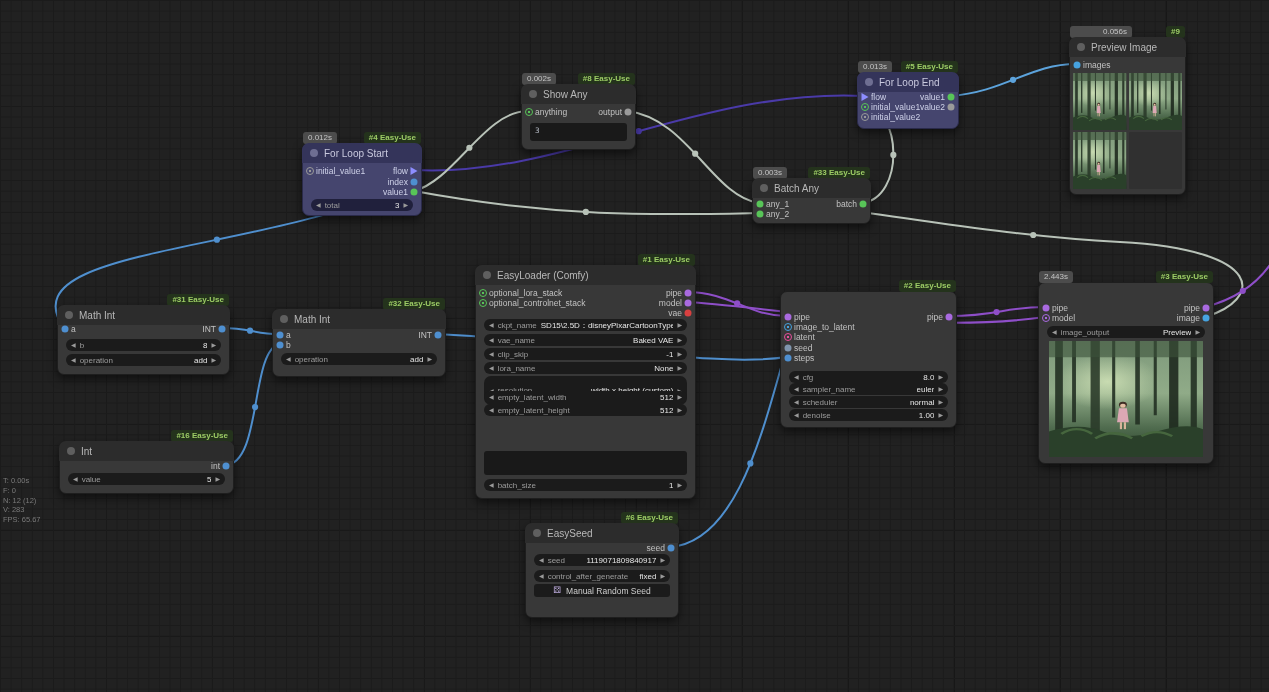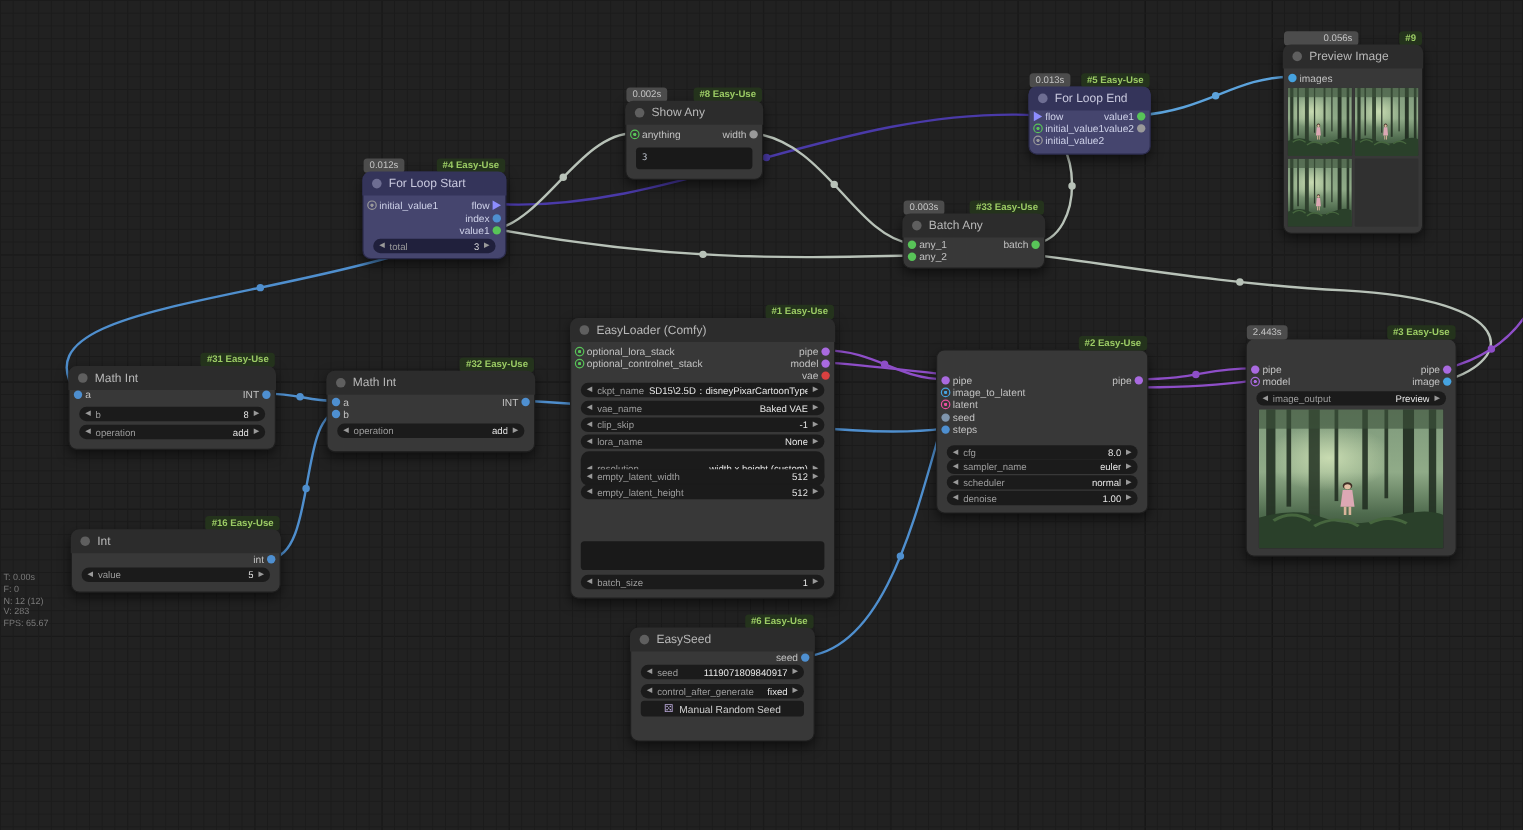--- a/index.html
+++ b/index.html
@@ -154,21 +154,21 @@
       <div class="node normal" style="left: 521px; top: 84px; width: 113px; height: 64px;">
         <div class="badge time" style="left: 0px; top: -12px;">0.002s</div>
         <div class="badge id" style="right: 0px; top: -12px;">#8 Easy-Use</div>
         <div class="titlebar">
           <span class="tdot"></span>
           <span class="ttext">Show Any</span>
         </div>
         <span class="sdot" style="left: 7px; top: 27px; width: 6px; height: 6px; border: 1.5px solid rgb(88, 196, 88); background: radial-gradient(circle, rgb(88, 196, 88) 0px, rgb(88, 196, 88) 1.1px, rgba(0, 0, 0, 0) 1.6px);"></span>
         <span class="slotlabel" style="top: 27px; left: 13px;">anything</span>
         <span class="sdot" style="left: 106px; top: 27px; background: rgb(154, 154, 154);"></span>
-        <span class="slotlabel" style="top: 27px; right: 13px;">width</span>
+        <span class="slotlabel" style="top: 27px; right: 13px;">output</span>
         <div class="wtext" style="top: 38px; height: 18px;">3</div>
       </div>
       <div class="node purple" style="left: 857px; top: 72px; width: 100px; height: 55px;">
         <div class="badge time" style="left: 0px; top: -12px;">0.013s</div>
         <div class="badge id" style="right: 0px; top: -12px;">#5 Easy-Use</div>
         <div class="titlebar">
           <span class="tdot"></span>
           <span class="ttext">For Loop End</span>
         </div>
         <span class="sarrow" style="left: 7px; top: 24px; border-left: 7px solid rgb(141, 141, 255);"></span>

